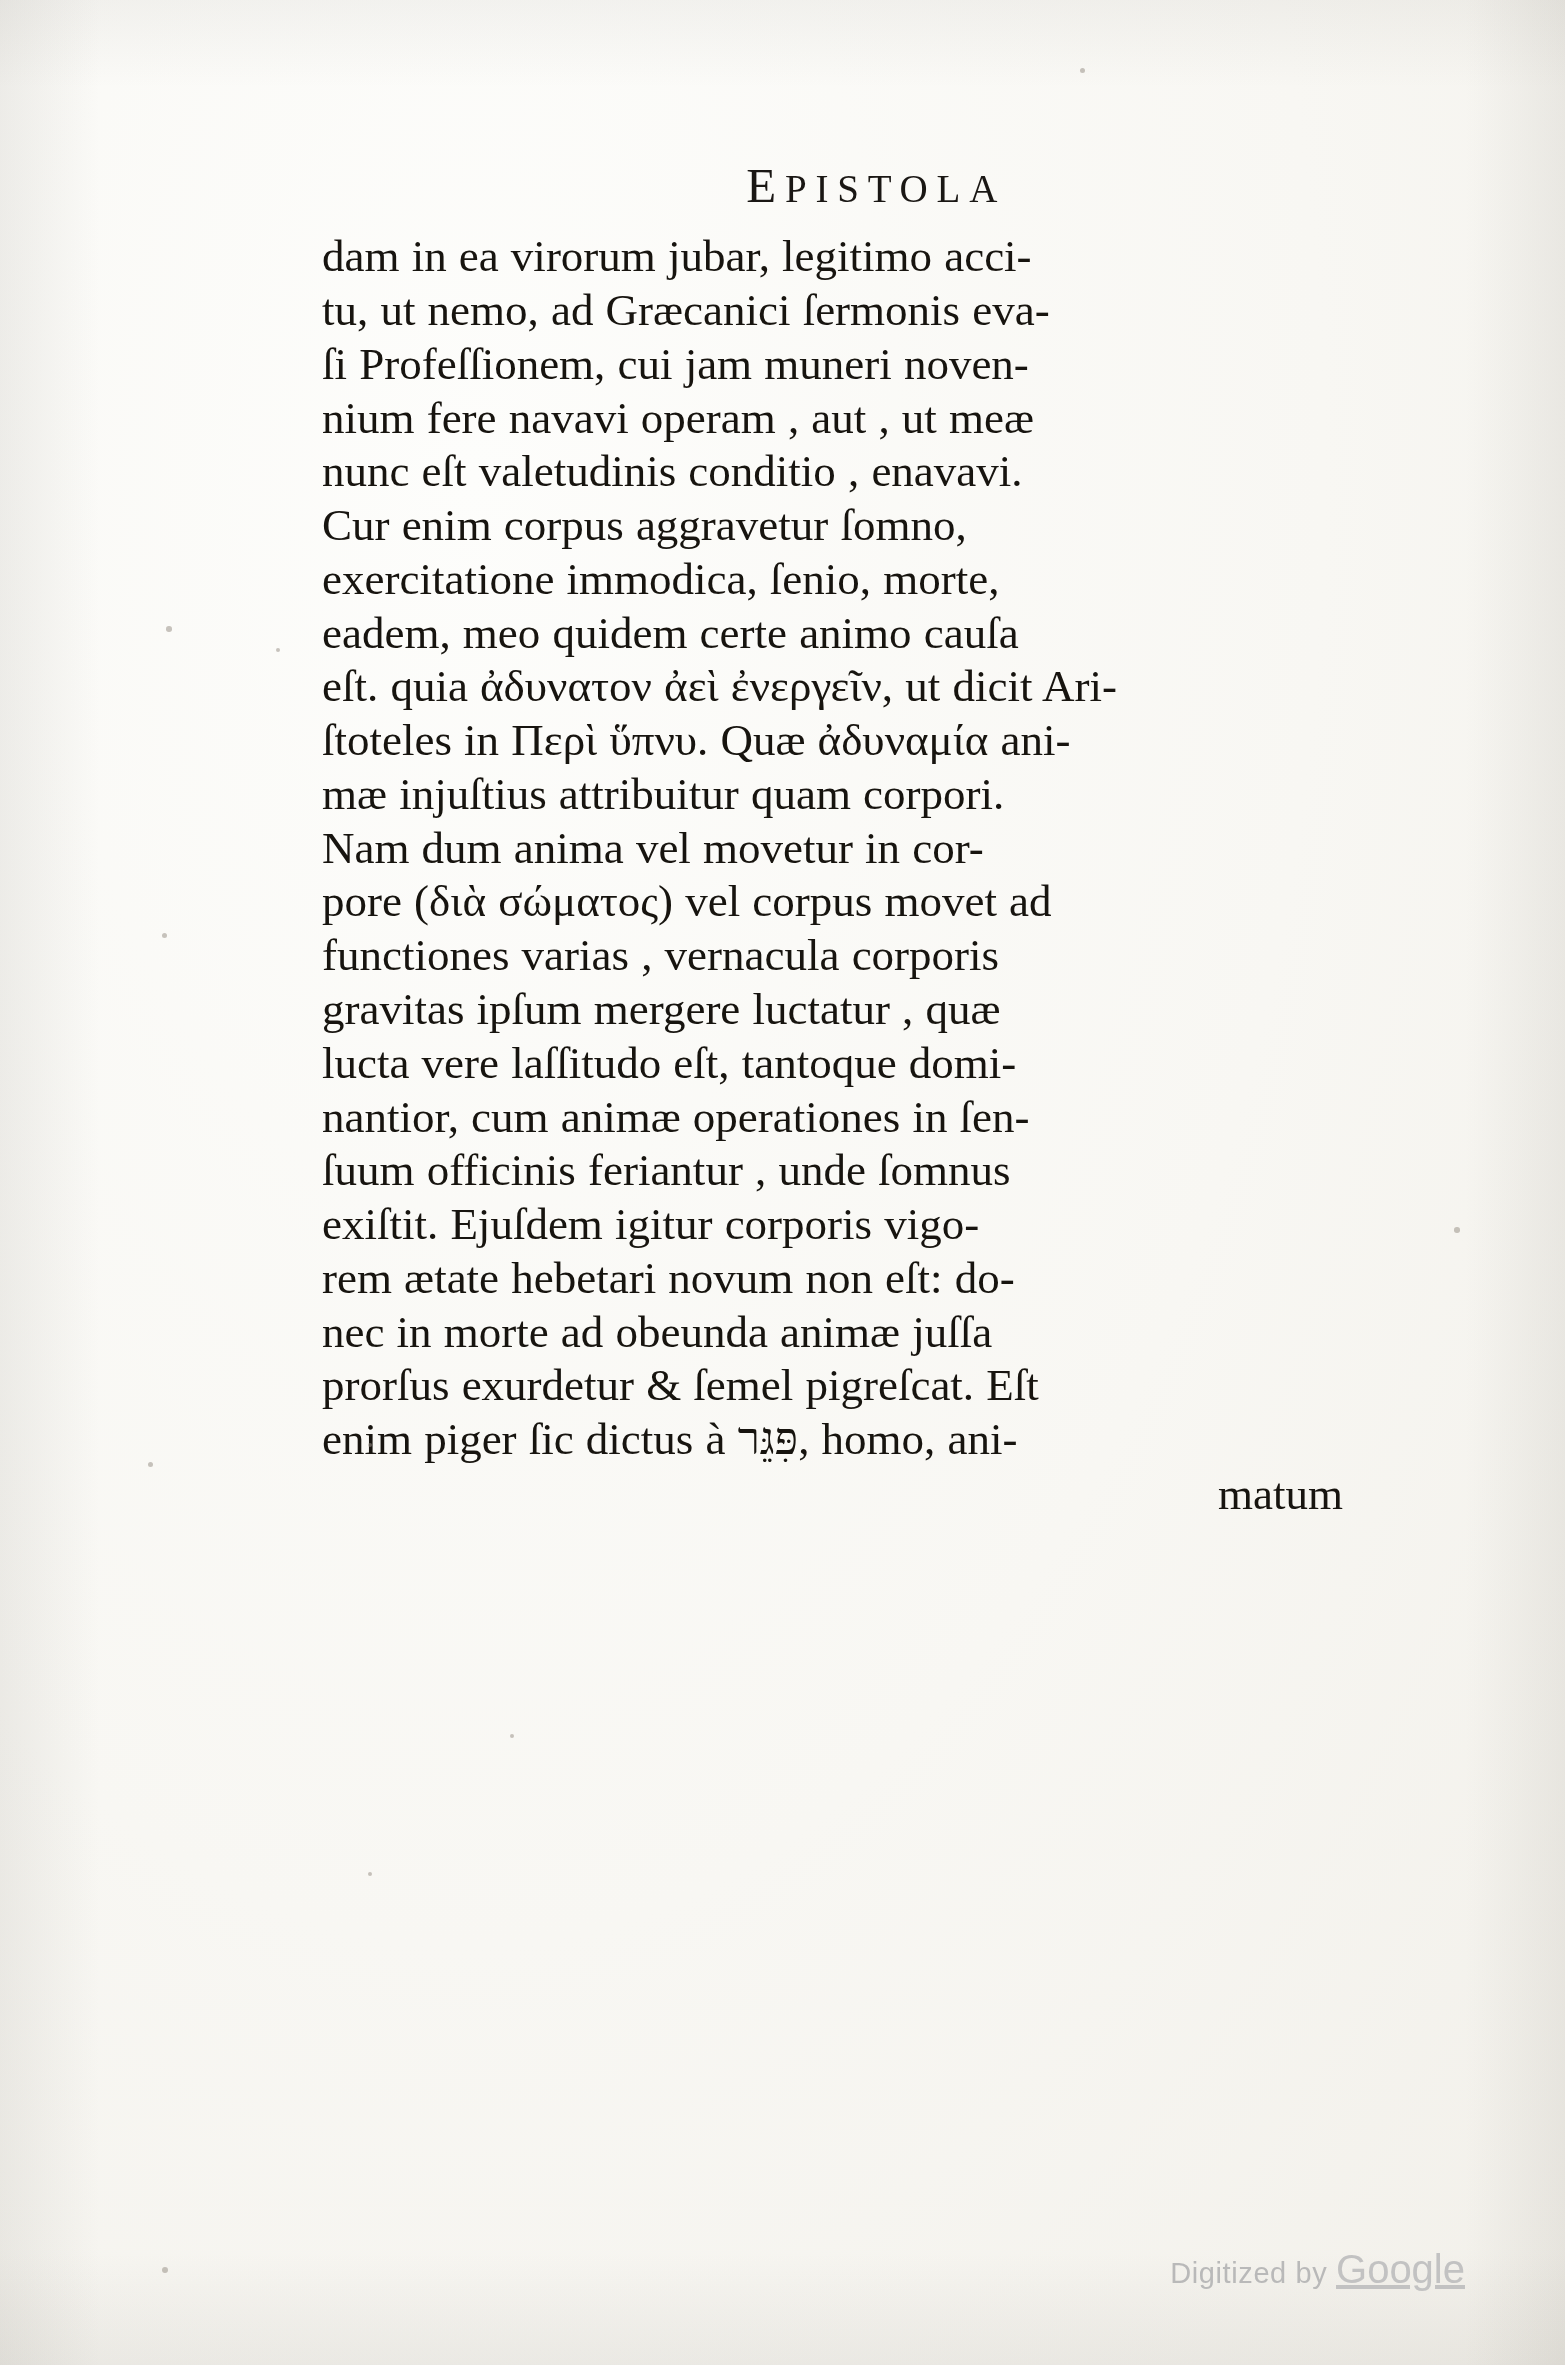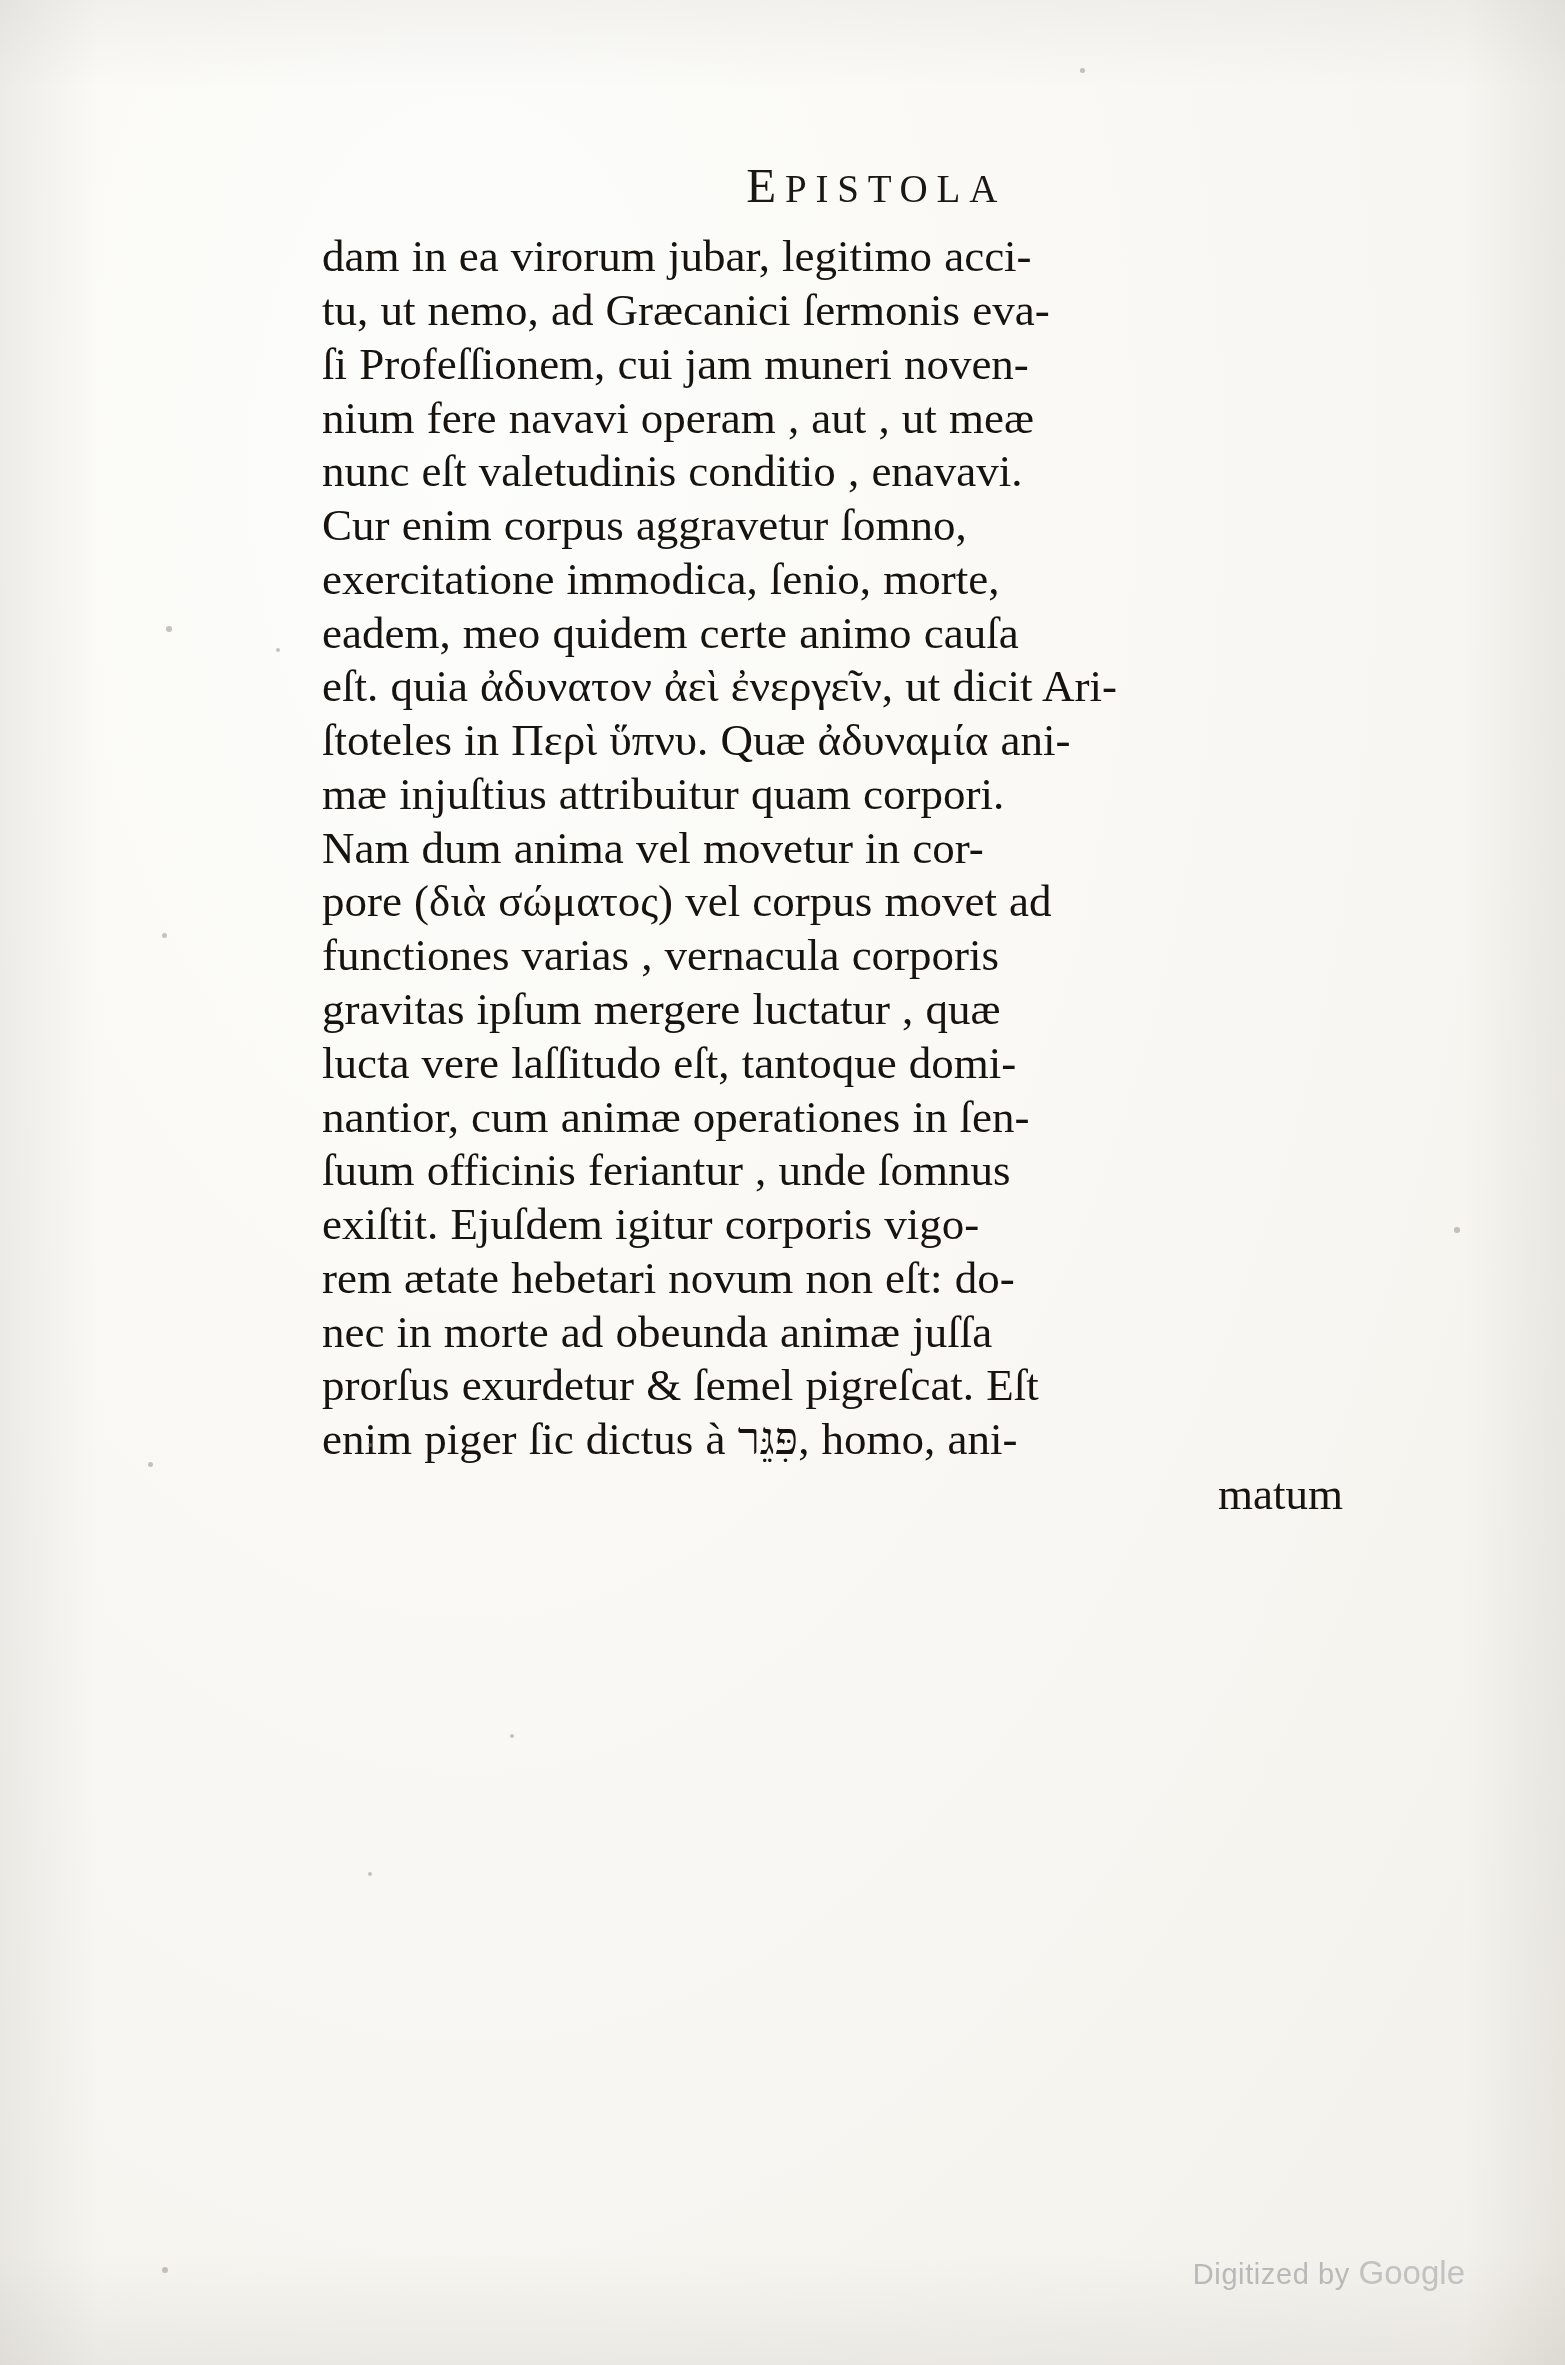--- a/index.html
+++ b/index.html
@@ -87,22 +87,23 @@
     right: 100px;
     bottom: 74px;
     font-family: "Liberation Sans", sans-serif;
     font-size: 29px;
     color: #b9b9b9;
     letter-spacing: 0.6px;
     user-select: none;
   }
   .footer-mark .g {
     color: #c2c2c2;
-    font-size: 33px;
+    font-size: 40px;
     letter-spacing: 0px;
+    text-decoration: underline;
   }
 
   
   .speck {
     position: absolute;
     background: #9a948a;
     border-radius: 50%;
     opacity: 0.55;
   }
 </style>

